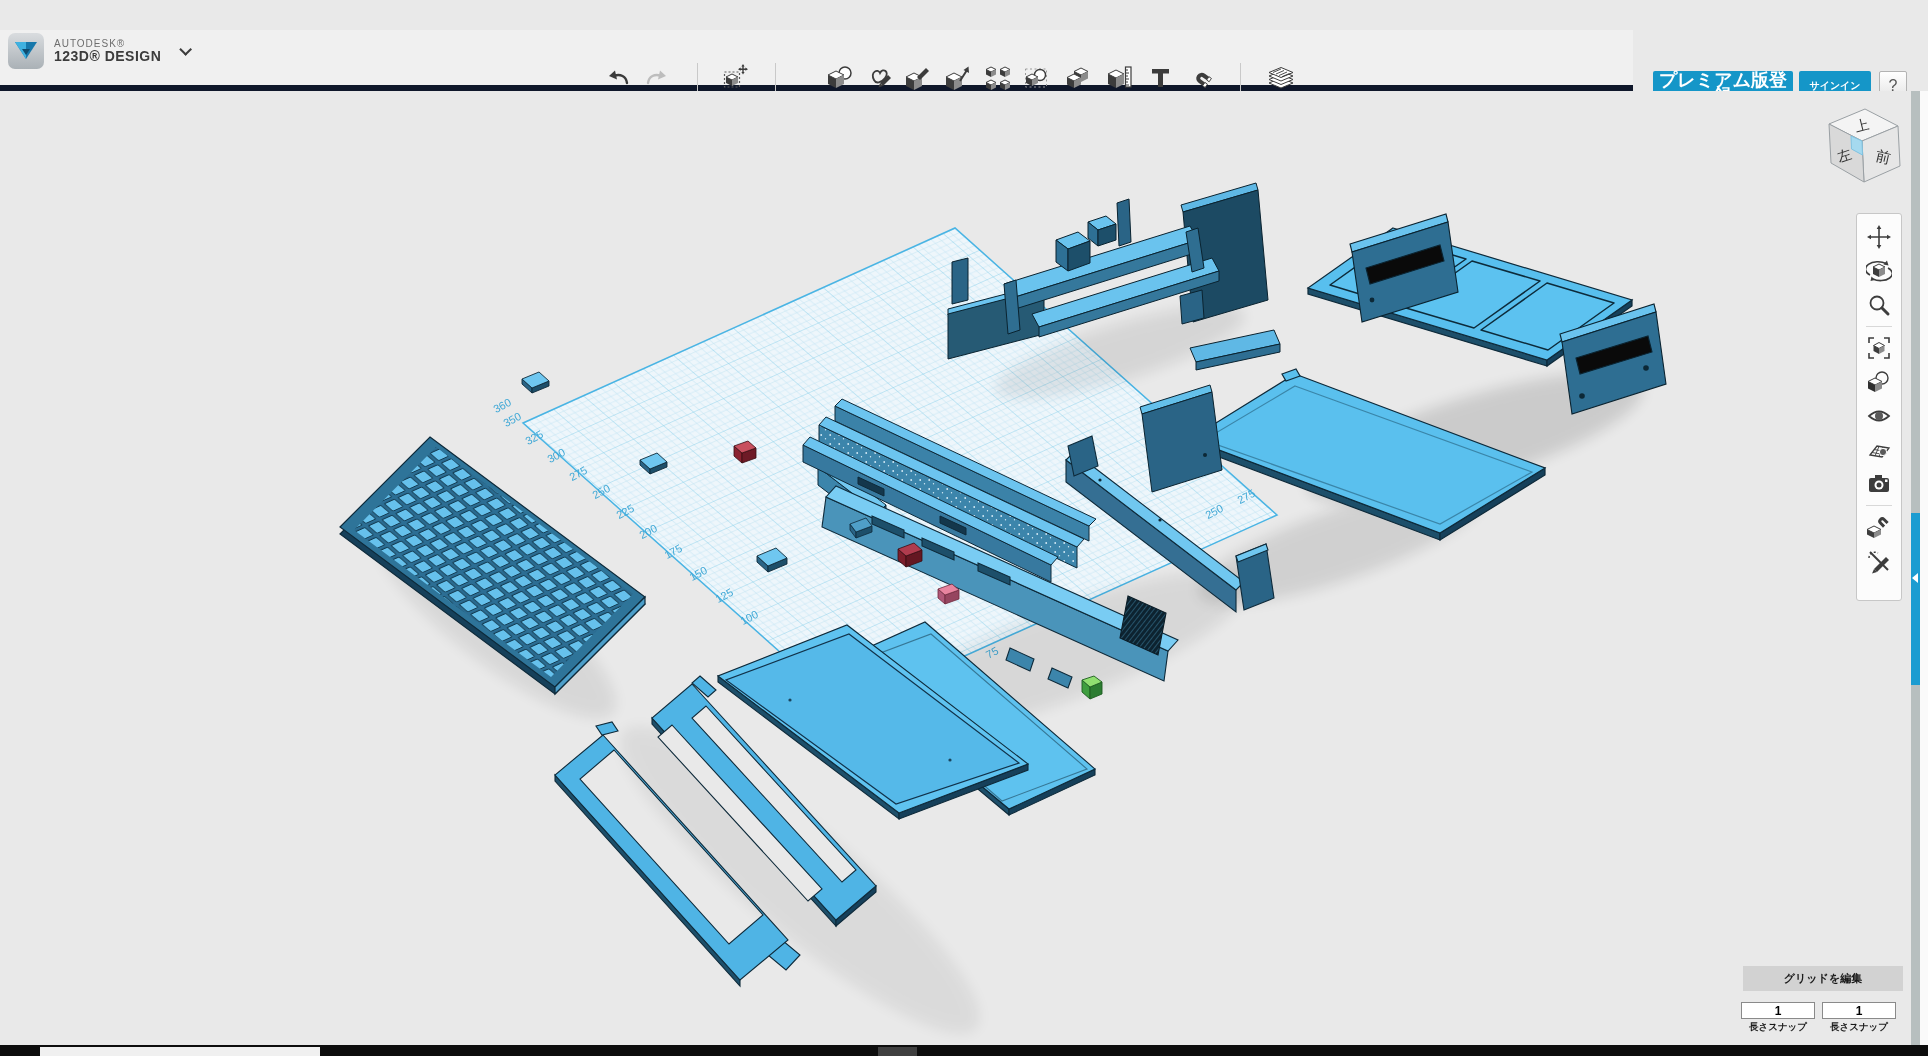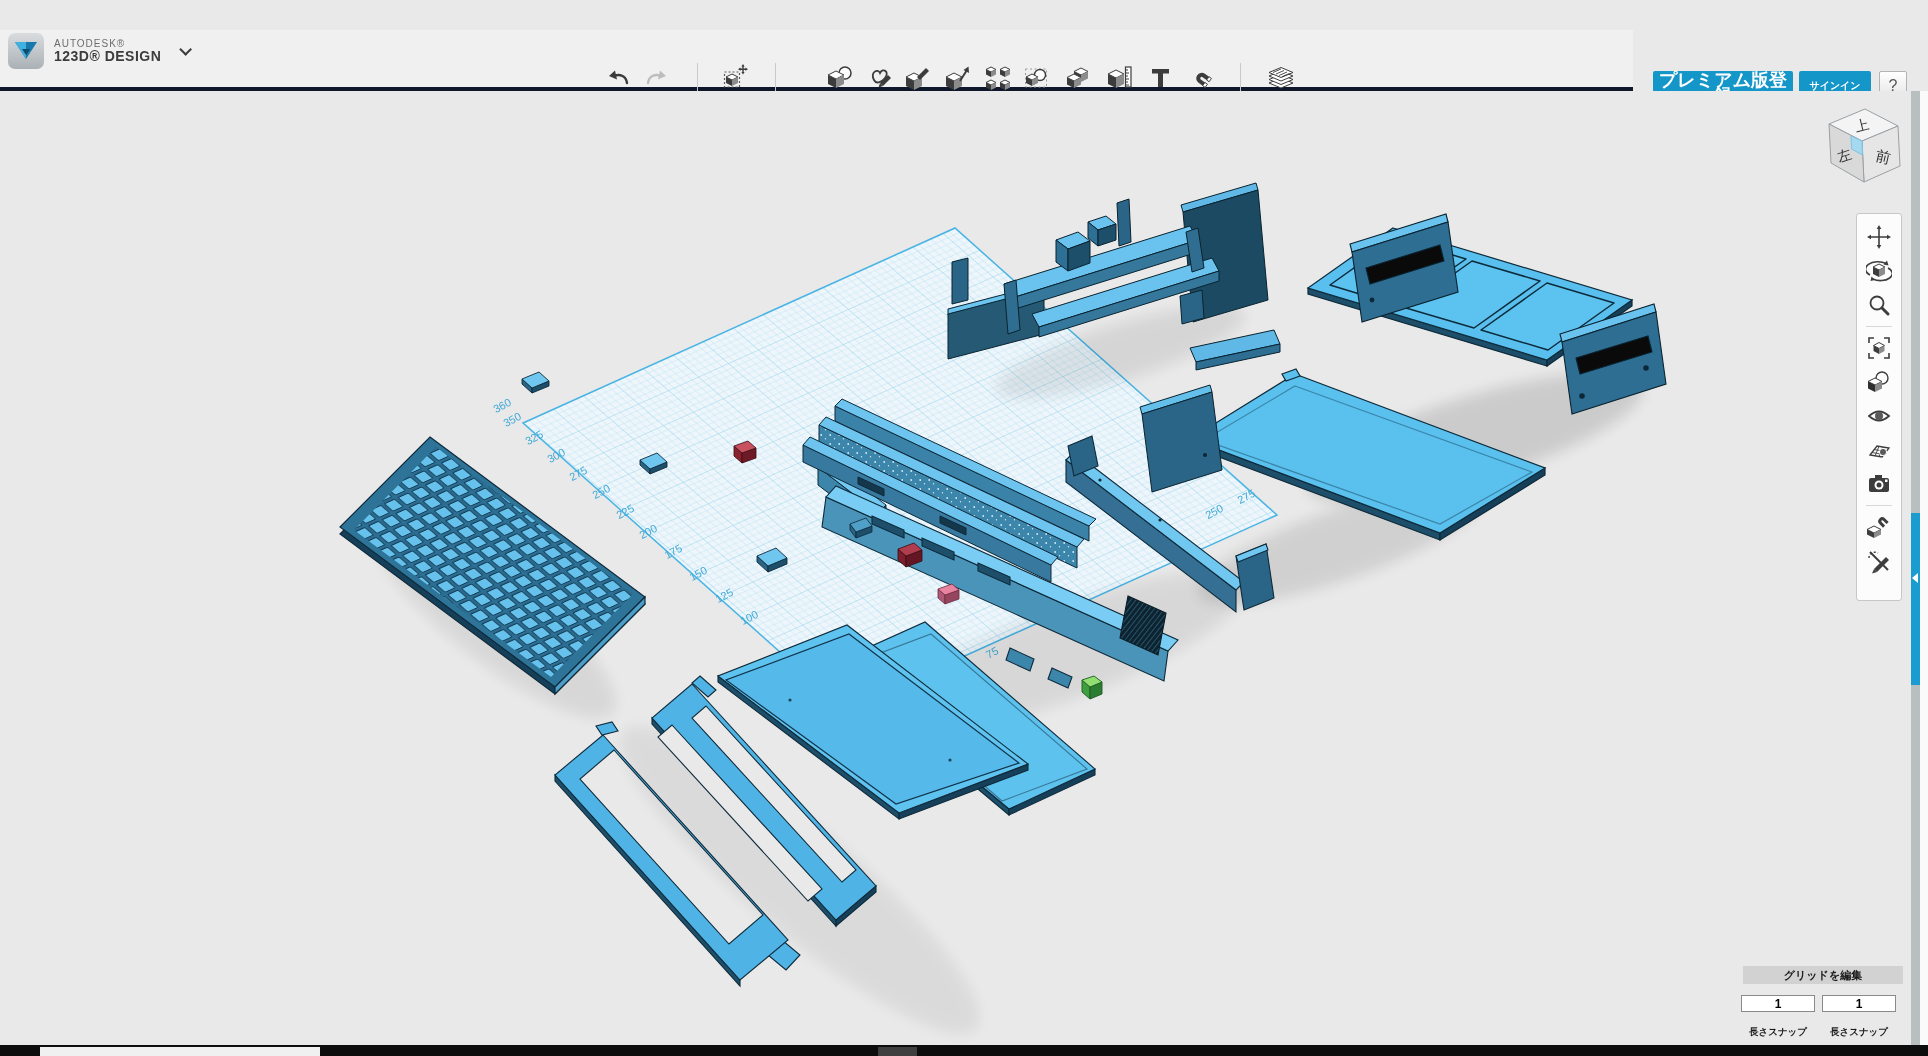--- a/index.html
+++ b/index.html
@@ -13,21 +13,21 @@
   .titlebar .doc-icon { position:absolute; left:6px; top:11px; width:14px; height:12px; }
   .titlebar .doc-title { position:absolute; left:26px; top:11px; font-size:12px; color:#1a1a1a; }
   .winbtn { position:absolute; top:7px; width:46px; height:23px; display:flex; align-items:center; justify-content:center; }
   .winbtn.min { left:1772px; } .winbtn.res { left:1820px; } .winbtn.cls { left:1866px; }
   .glyph-min { width:12px; height:0; border-top:2px solid #111; }
   .glyph-res { width:10px; height:10px; border:1.5px solid #111; position:relative; background:#fff; }
   .glyph-res::before { content:""; position:absolute; left:2px; top:-5px; width:9px; height:9px; border:1.5px solid #111; border-bottom:none; border-left:none; }
   .glyph-cls { font-size:17px; line-height:17px; color:#111; font-weight:400; }
 
   
-  .toolbar { position:absolute; left:0; top:30px; width:1633px; height:61px; background:#f0f0f0; border-bottom:4px solid #0f172a; }
+  .toolbar { position:absolute; left:0; top:30px; width:1633px; height:61px; background:#f0f0f0; border-bottom:6px solid #0f172a; }
   .brand { position:absolute; left:8px; top:3px; display:flex; align-items:center; }
   .brand-logo { width:36px; height:36px; border-radius:7px; background:linear-gradient(#d9dcdf,#aab1b6); display:flex; align-items:center; justify-content:center; }
   .brand-text { margin-left:10px; line-height:1.1; }
   .brand-text .l1 { font-size:10px; letter-spacing:1px; color:#6d6d6d; }
   .brand-text .l2 { font-size:14px; font-weight:bold; color:#3c3c3c; letter-spacing:.5px; }
   .brand-chev { margin-left:18px; width:9px; height:9px; border-right:2.5px solid #3c3c3c; border-bottom:2.5px solid #3c3c3c; transform:rotate(45deg) translateY(-3px); }
   .tbicon { position:absolute; top:34px; width:27px; height:27px; cursor:pointer; }
   .tbicon svg { width:27px; height:27px; }
   .tbsep { position:absolute; top:33px; width:1px; height:29px; background:#c9c9c9; }
   .ddot { position:absolute; top:64px; width:0; height:0; border-left:3.5px solid transparent; border-right:3.5px solid transparent; border-top:4px solid #9a9a9a; }
@@ -53,24 +53,24 @@
   .rsep { width:26px; height:1px; background:#d8d8d8; margin:4px 0; }
 
   
   .edgestrip { position:absolute; left:1911px; top:0; width:9px; height:954px; background:#b7bfbf; }
   .edgewhite { position:absolute; left:1920px; top:0; width:8px; height:954px; background:#fafafa; }
   .edgeblue { position:absolute; left:1911px; top:422px; width:9px; height:172px; background:#1b9cd1; cursor:pointer; }
   .edgearrow { position:absolute; left:1912px; top:482px; width:0; height:0; border-top:5px solid transparent; border-bottom:5px solid transparent; border-right:6px solid #fff; }
 
   
   .gridpanel { position:absolute; left:1740px; top:875px; width:166px; }
-  .gridedit { width:160px; height:18px; background:#d2d2d2; border:none; font-size:11px; font-weight:bold; color:#1a1a1a; text-align:center; font-family:"Liberation Sans",sans-serif; cursor:pointer; display:block; margin-left:3px; }
+  .gridedit { width:160px; height:25px; background:#d2d2d2; border:none; font-size:11px; font-weight:bold; color:#1a1a1a; text-align:center; font-family:"Liberation Sans",sans-serif; cursor:pointer; display:block; margin-left:3px; }
   .snaprow { display:flex; gap:7px; margin-top:11px; margin-left:1px; }
   .snaprow input { width:74px; height:17px; border:1px solid #8a8a8a; font-size:12px; font-weight:bold; text-align:center; font-family:"Liberation Sans",sans-serif; background:#fff; }
-  .lblrow { display:flex; gap:7px; margin-top:14px; margin-left:1px; }
+  .lblrow { display:flex; gap:7px; margin-top:2px; margin-left:1px; }
   .lblrow span { width:74px; font-size:9.5px; font-weight:bold; color:#1a1a1a; text-align:center; }
 
   
   .bottombar { position:absolute; left:0; top:1045px; width:1928px; height:11px; background:#0d0d0d; }
   .bb-white { position:absolute; left:40px; top:2px; width:280px; height:9px; background:#f0f0f0; }
   .bb-gray { position:absolute; left:878px; top:2px; width:39px; height:9px; background:#3f3f3f; }
 </style>
 </head>
 <body>
 

